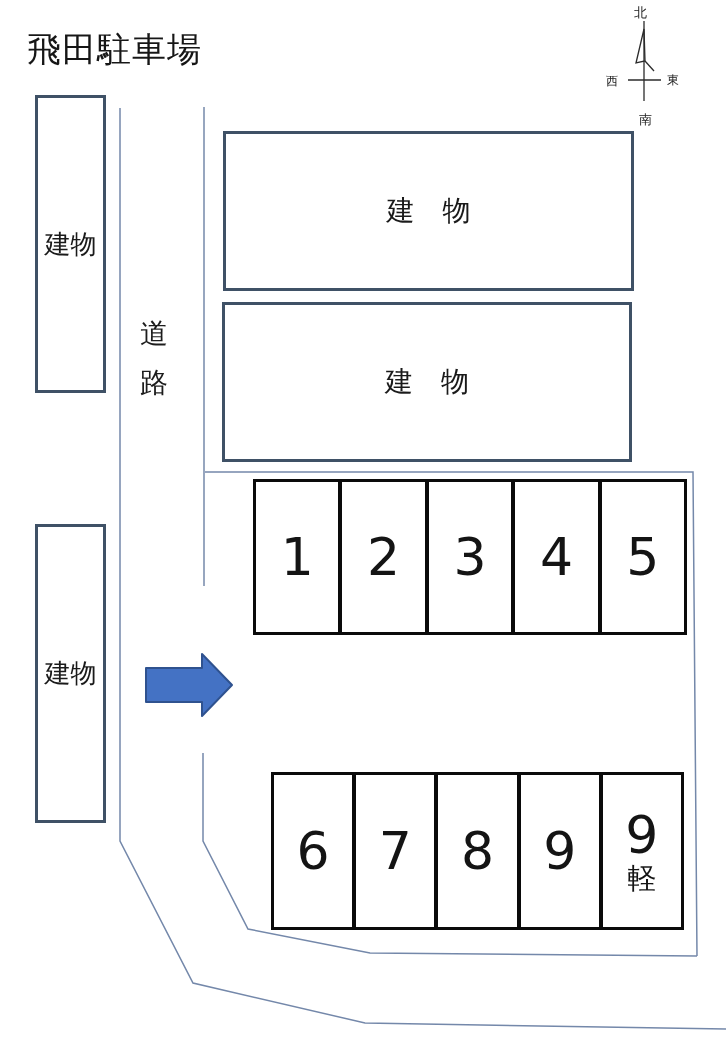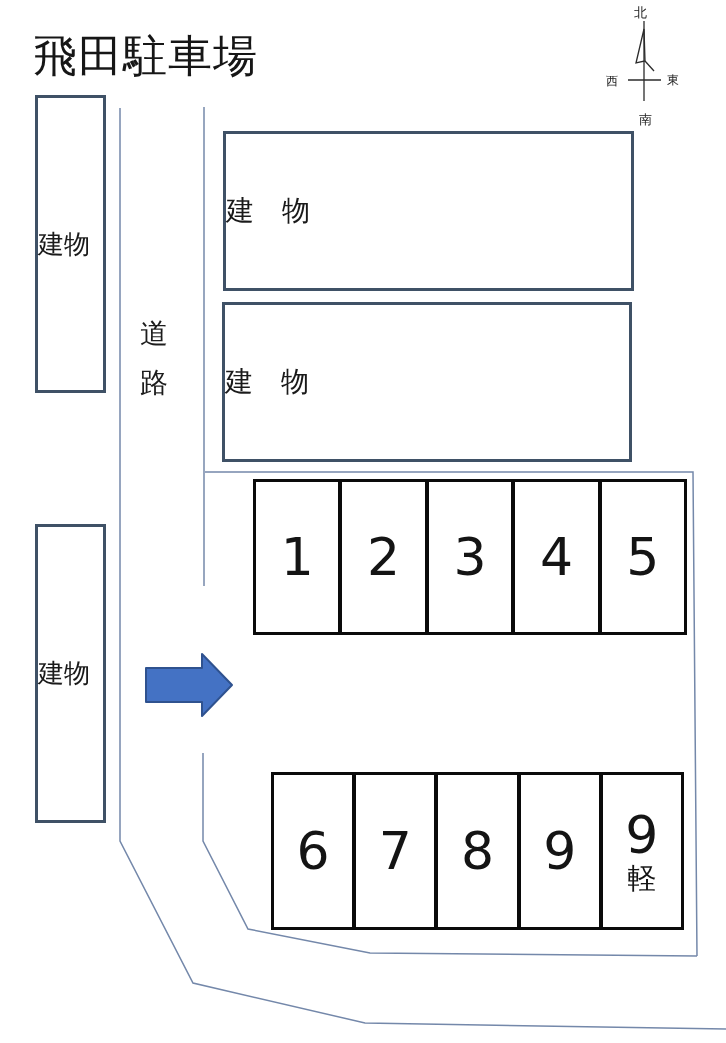--- a/index.html
+++ b/index.html
@@ -1,32 +1,32 @@
 <!DOCTYPE html>
 <html style="--arrow-fill: #4472C4; --arrow-stroke: #2F528F; --building-border: #3F5166; --parking-border: #0A0A0A; --line: #7488AA; --text: #1A1A1A;"><head>
 <meta charset="utf-8">
 <style>
   html,body{margin:0;padding:0;background:#fff;}
   .canvas{
     position:relative;width:726px;height:1043px;background:#fff;overflow:hidden;
     font-family:"DejaVu Sans","Liberation Sans",sans-serif;color:var(--text,#1a1a1a);
   }
-  .title{position:absolute;left:33px;top:27px;font-size:44px;letter-spacing:1px;color:#161616;}
+  .title{position:absolute;left:27px;top:27px;font-size:34px;letter-spacing:1px;color:#161616;}
   svg.lines{position:absolute;left:0;top:0;width:726px;height:1043px;pointer-events:none;}
   .thin{fill:none;stroke:var(--line,#7488AA);stroke-width:1.5;}
   .needle{fill:none;stroke:#2b2b2b;stroke-width:1.3;}
   .arrow{fill:var(--arrow-fill,#4472C4);stroke:var(--arrow-stroke,#2F528F);stroke-width:2;stroke-linejoin:round;}
   .c-label{position:absolute;font-size:13px;color:#222;}
   .c-n{left:634px;top:4px;}
   .c-w{left:606px;top:73px;font-size:12px;}
   .c-e{left:667px;top:72px;font-size:12px;}
   .c-s{left:639px;top:111px;}
   .bldg{
     position:absolute;border:3px solid var(--building-border,#3F5166);box-sizing:border-box;
-    display:flex;align-items:center;justify-content:flex-start;background:#fff;
+    display:flex;align-items:center;justify-content:center;background:#fff;
   }
   .b-lt{left:35px;top:95px;width:71px;height:298px;font-size:26px;}
   .b-lb{left:35px;top:524px;width:71px;height:299px;font-size:26px;}
   .b-rt{left:223px;top:131px;width:411px;height:160px;font-size:28px;}
   .b-rb{left:222px;top:302px;width:410px;height:160px;font-size:28px;}
   .road-label{
     position:absolute;left:138px;top:320px;width:32px;display:flex;flex-direction:column;
     gap:21px;font-size:28px;text-align:center;line-height:1;color:#1c1c1c;
   }
   .prow{

